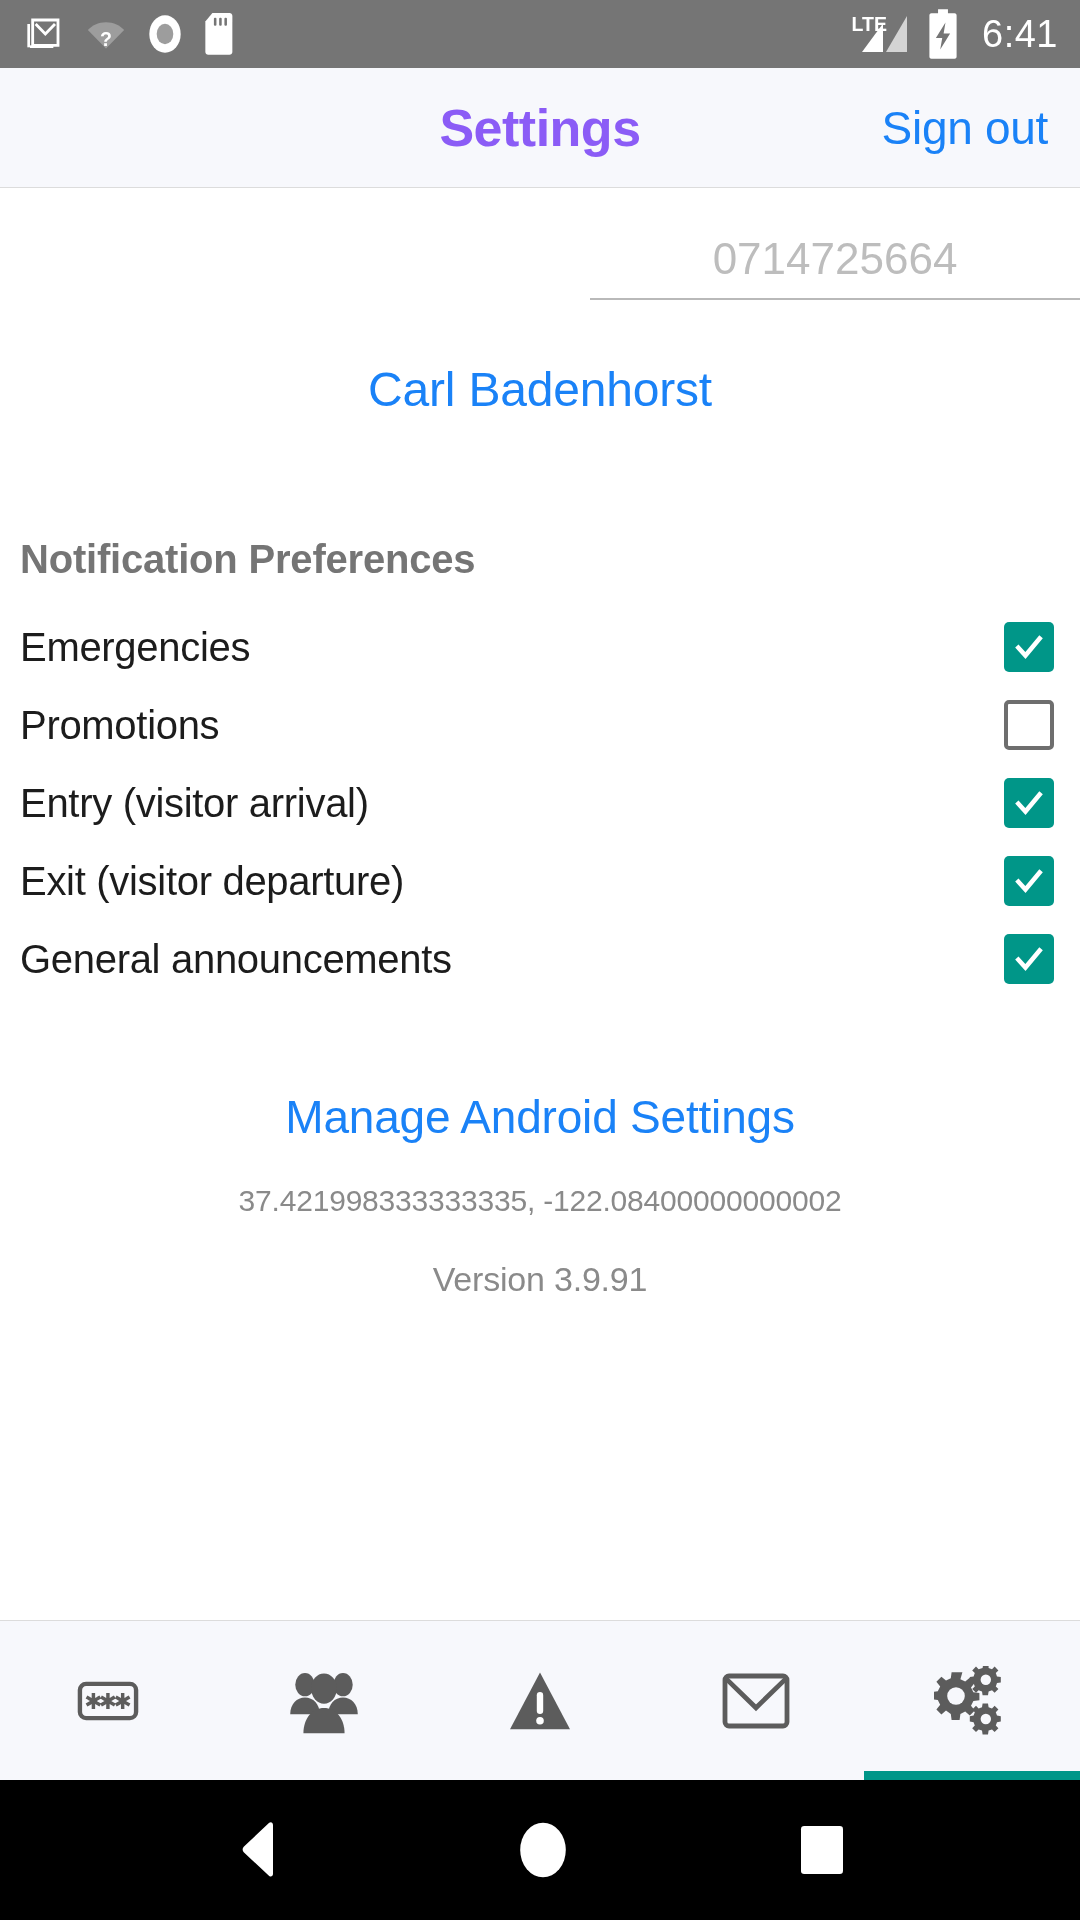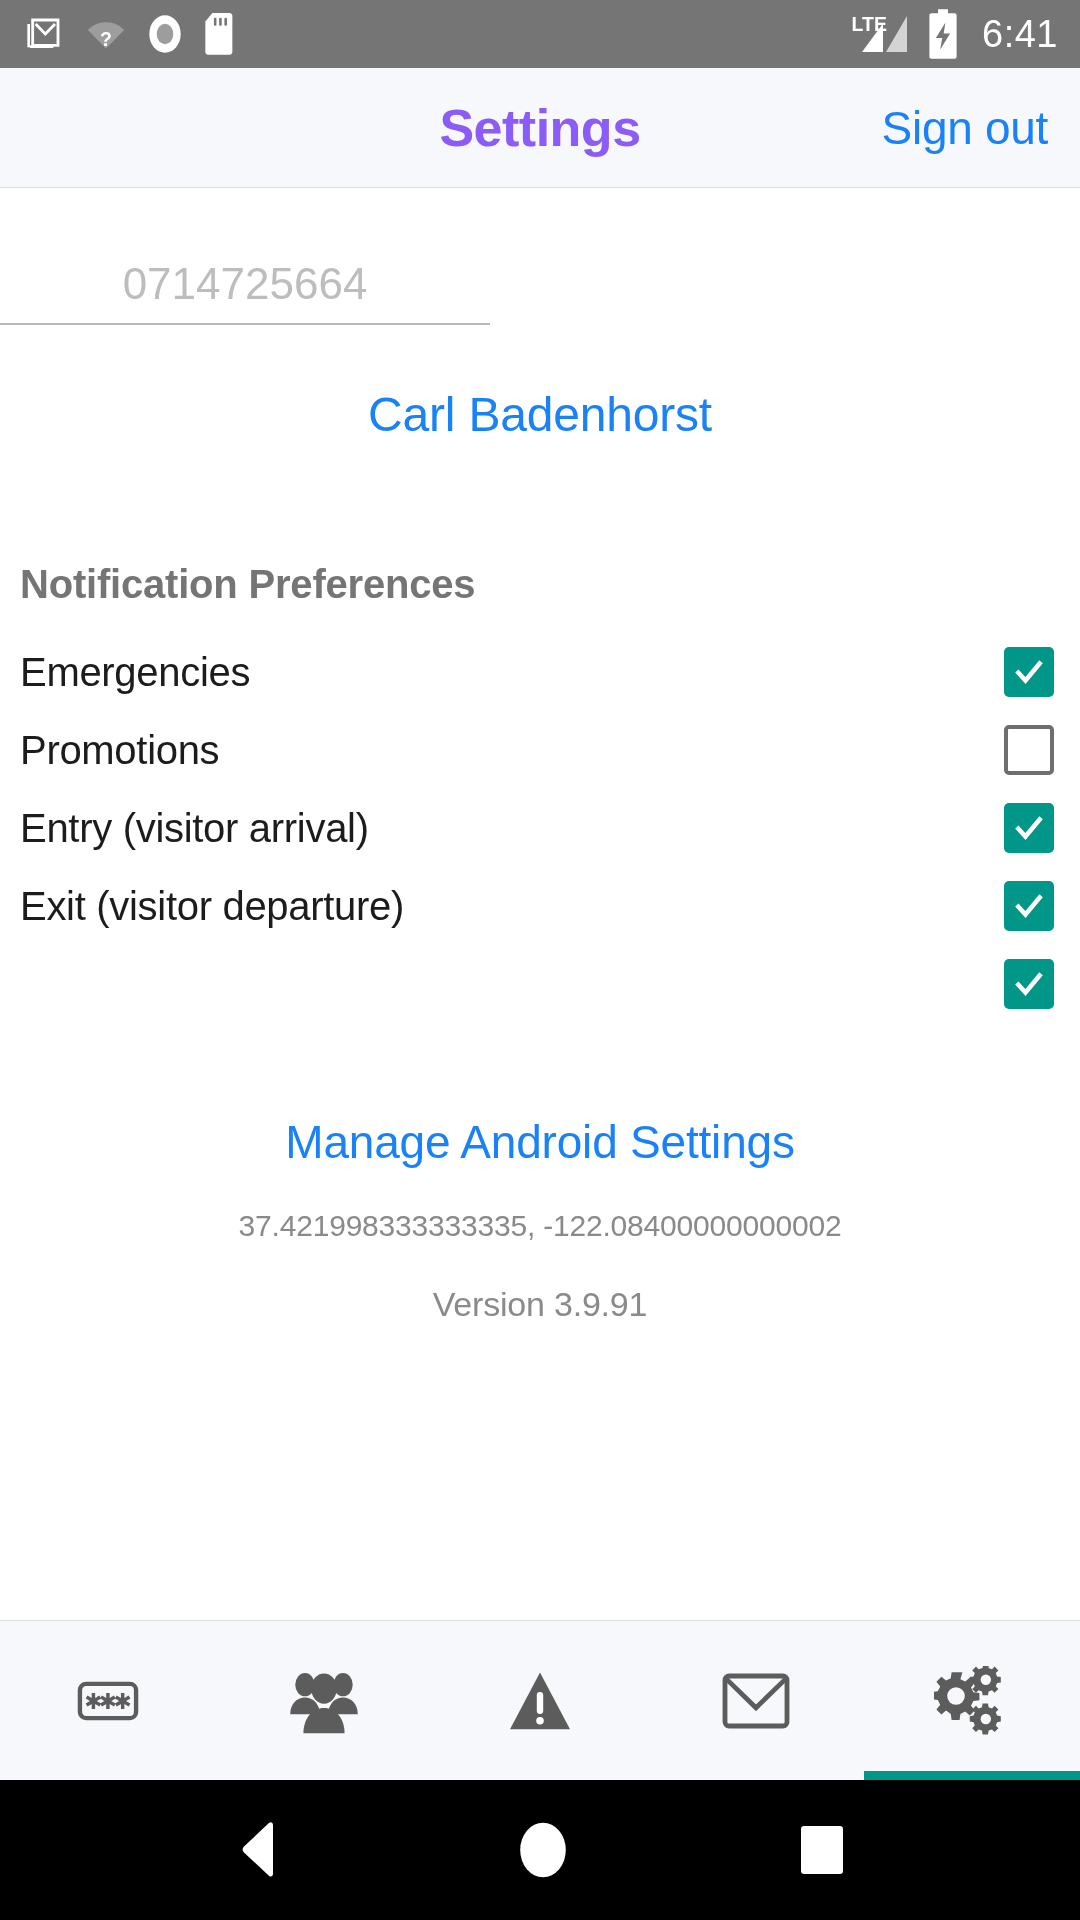--- a/index.html
+++ b/index.html
@@ -54,22 +54,22 @@
   }
 
   
   .content {
     flex:1 1 auto; background:#ffffff;
     display:flex; flex-direction:column;
     overflow:hidden;
   }
 
   .phone-wrap {
-    margin-top:71px;
-    display:flex; justify-content:flex-start;
+    margin-top:46px;
+    display:flex; justify-content:flex-end;
   }
   .phone-field {
     width:490px;
     border:none; outline:none; background:transparent;
     border-bottom:2px solid #b9b9b9;
     text-align:center;
     font-family:inherit;
     font-size:44px; color:#bdbdbd;
     padding-bottom:14px;
   }
@@ -250,20 +250,21 @@
       <div class="pref-row">
         <span class="pref-label">Exit (visitor departure)</span>
         <span class="cb on">
           <svg class="tick" width="34" height="34" viewBox="0 0 24 24">
             <path fill="none" stroke="#ffffff" stroke-width="3.2" stroke-linecap="square" d="M4.5 12.5l5 5.5L19.5 6"></path>
           </svg>
         </span>
       </div>
 
       <div class="pref-row">
+        <span class="pref-label">General announcements</span>
         <span class="cb on">
           <svg class="tick" width="34" height="34" viewBox="0 0 24 24">
             <path fill="none" stroke="#ffffff" stroke-width="3.2" stroke-linecap="square" d="M4.5 12.5l5 5.5L19.5 6"></path>
           </svg>
         </span>
       </div>
 
     </div>
 
     <div class="manage-link">Manage Android Settings</div>

